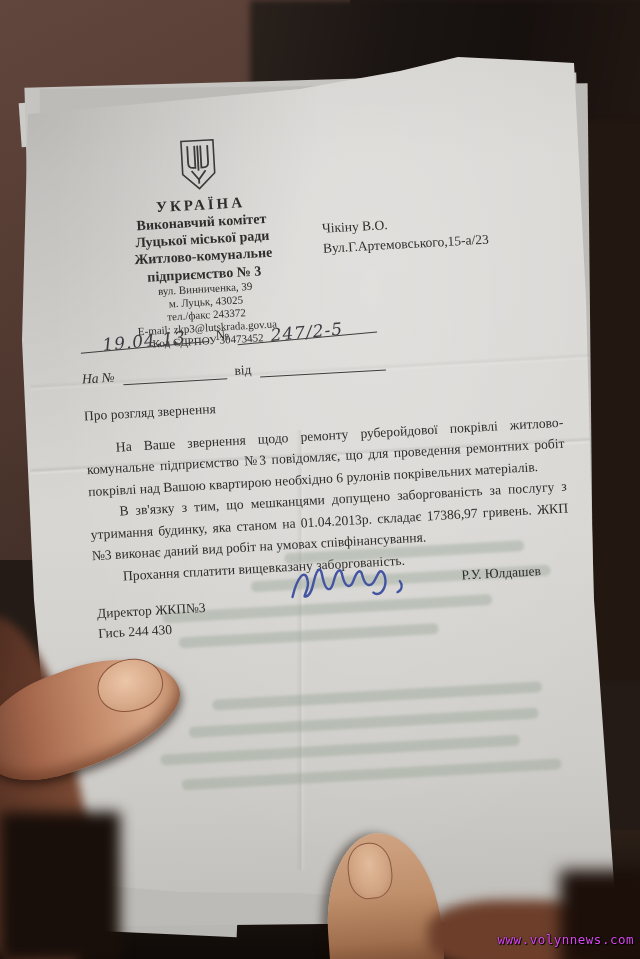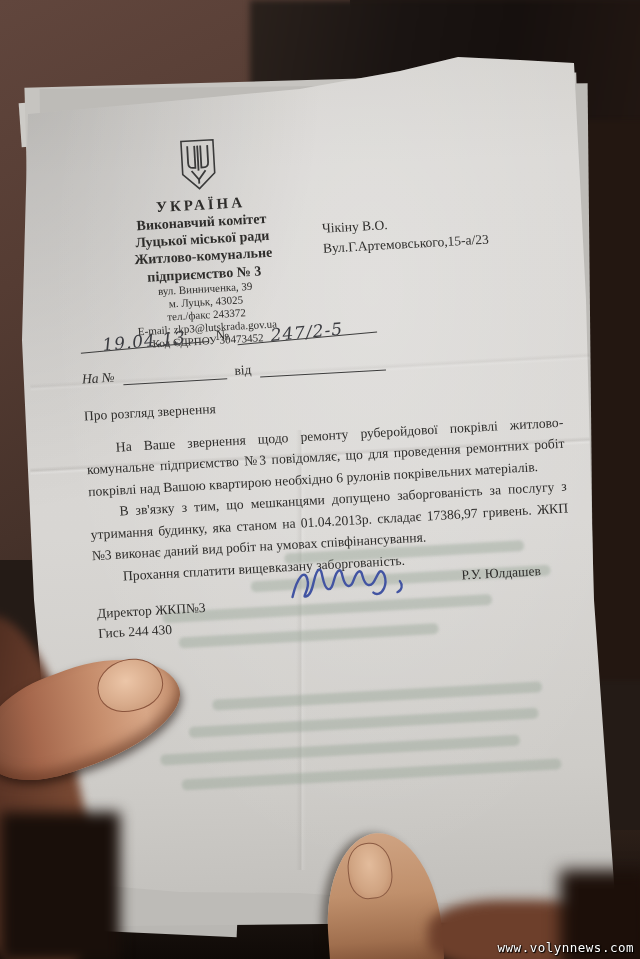--- a/index.html
+++ b/index.html
@@ -86,22 +86,22 @@
   .thumb-bottom{left:326px;top:833px;width:114px;height:135px;transform:rotate(-4deg);
     border-radius:48% 52% 10% 10% / 72% 78% 5% 5%;
     background:linear-gradient(180deg,#cfa382 0%,#c0906c 45%,#a06f4e 80%,#7c4e34 100%);
     box-shadow:-6px 0 8px rgba(20,10,5,0.45);}
   .thumbnail-bottom{position:absolute;left:24px;top:9px;width:42px;height:54px;transform:rotate(-3deg);
     border-radius:46% 46% 42% 42%;border:1.5px solid #8a5a42;
     background:radial-gradient(ellipse at 50% 38%,#e3bc9c 0%,#d0a482 60%,#ba8563 100%);}
   .hand-right{left:428px;top:900px;width:180px;height:70px;background:#6d3f2b;filter:blur(6px);border-radius:40%;}
   .hand-right-dark{left:560px;top:870px;width:90px;height:100px;background:#1c0f09;filter:blur(8px);}
 
-  .watermark{position:absolute;right:6px;bottom:4px;z-index:8;
-    font-family:"DejaVu Sans Mono",monospace;font-size:12.5px;color:#ffffff;
+  .watermark{position:absolute;right:6px;bottom:12px;z-index:8;
+    font-family:"DejaVu Sans Mono",monospace;font-size:12.5px;color:#d946ef;
     text-shadow:0 0 2px #000,1px 1px 1px #000;letter-spacing:0.5px;}
 
   svg{display:block;}
 </style>
 </head>
 <body>
 
 <div class="photo">
 
   <div class="bg wall-left"></div>

